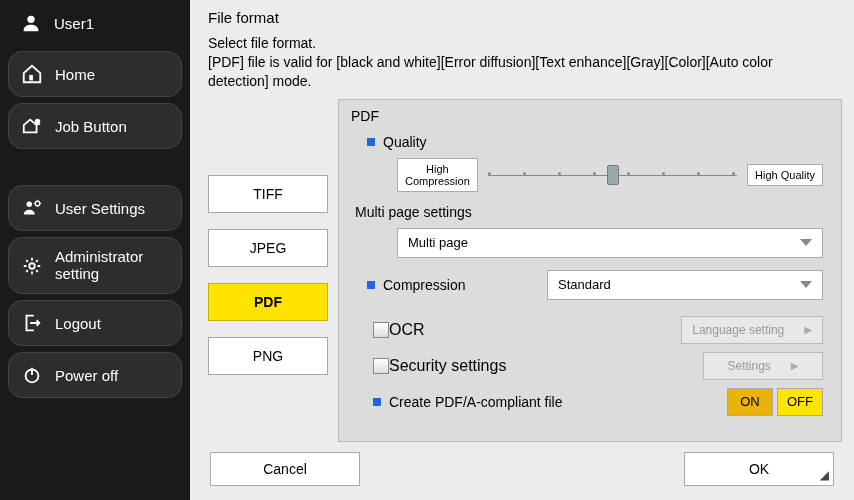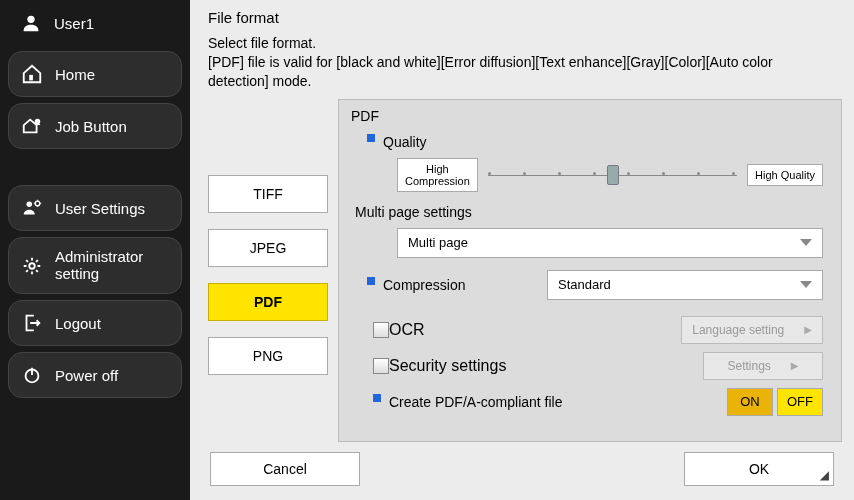--- a/index.html
+++ b/index.html
@@ -14,21 +14,21 @@
 .title-row{padding:9px 18px 4px;font-size:15px}
 .helptext{padding:4px 18px 8px;font-size:14px;line-height:1.35}
 .content{flex:1;display:flex;gap:10px;padding:0 12px 4px 18px}
 .fmt-btns{width:120px;display:flex;flex-direction:column;gap:16px;padding-top:76px}
 .fmt-btn{height:38px;background:#fff;border:1px solid #aaa;display:flex;align-items:center;justify-content:center;font-size:14px;cursor:pointer}
 .fmt-btn.active{background:#ffe400;border-color:#c8b000;font-weight:bold}
 .pdf-panel{flex:1;border:1px solid #bbb;background:#dcdcdc;padding:0}
 .pdf-panel-title{font-size:14px;padding:8px 12px 4px}
 .pdf-inner{padding:6px 18px 12px 28px}
 .section{margin-bottom:12px}
-.section-label{font-size:14px;display:flex;gap:8px;margin-bottom:8px}
+.section-label{font-size:14px;display:flex;align-items:center;gap:8px;margin-bottom:8px}
 .bullet{width:8px;height:8px;background:#2266dd;display:inline-block}
 .slider-row{display:flex;align-items:center;gap:10px;padding-left:30px}
 .pill{background:#fff;border:1px solid #aaa;font-size:11px;text-align:center;padding:4px 7px;line-height:1.1;min-width:70px}
 .slider-track{flex:1;height:26px;position:relative}
 .slider-track .line{position:absolute;left:0;right:0;top:50%;height:1px;background:#888}
 .slider-track .tick{position:absolute;top:38%;width:3px;height:3px;border-radius:50%;background:#888}
 .slider-track .thumb{position:absolute;top:3px;width:12px;height:20px;background:#9aa;border:1px solid #778;border-radius:2px}
 .row-flex{display:flex;align-items:center;gap:10px}
 .dropdown{flex:1;background:#fff;border:1px solid #aaa;height:30px;display:flex;align-items:center;justify-content:space-between;padding:0 10px;font-size:13px;cursor:pointer}
 .tri{width:0;height:0;border-left:6px solid transparent;border-right:6px solid transparent;border-top:7px solid #888}

